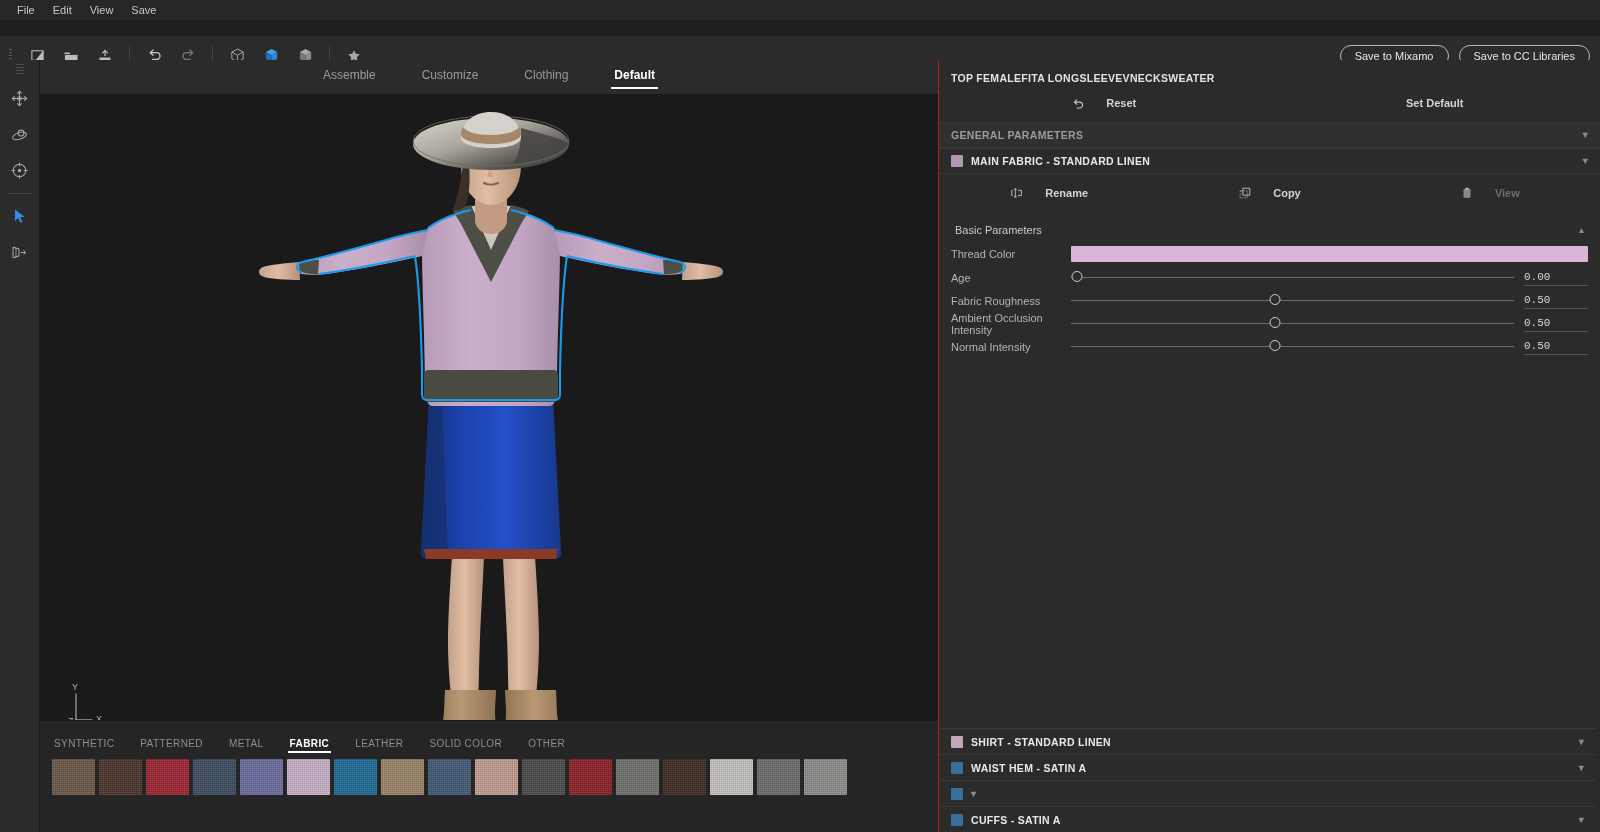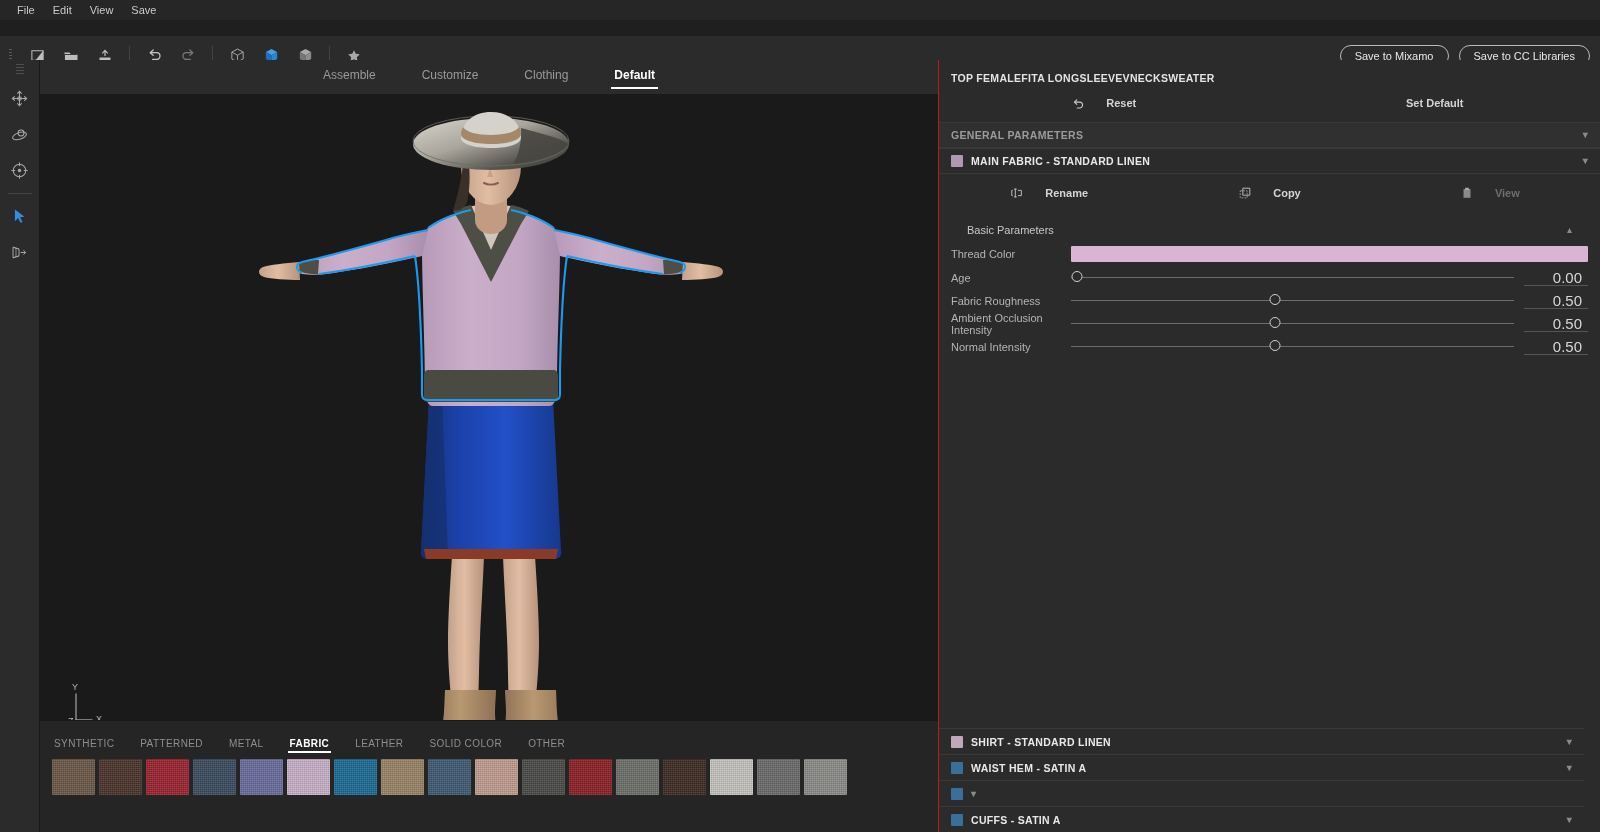--- a/index.html
+++ b/index.html
@@ -103,38 +103,38 @@
     border-top:1px solid #383838; border-bottom:1px solid #383838;
     font-size:10.5px; letter-spacing:0.3px; cursor:pointer; background:#2b2b2b;
   }
   .section-row .lbl { flex:1; }
   .section-general { color:#9b9b9b; font-weight:bold; background:#303030;}
   .section-mat { color:#e8e8e8; font-weight:bold; }
   .mat-chip { width:12px; height:12px; margin-right:8px; border-radius:1px; flex:none; }
   .chev { color:#8a8a8a; font-size:10px; line-height:10px; }
 
   .basic-head {
-    display:flex; align-items:center; height:24px; padding:0 28px;
+    display:flex; align-items:center; height:24px; padding:0 16px;
     font-size:11px; color:#c9c9c9; margin-top:6px;
   }
   .basic-head .lbl { flex:1; }
   .prm-row { display:flex; align-items:center; height:23px; padding:0 12px; }
   .prm-label { width:120px; font-size:11px; color:#b4b4b4; flex:none; }
   .prm-mid { flex:1; display:flex; align-items:center; position:relative; height:23px; }
   .color-bar { height:16px; width:100%; border-radius:1px; }
   .track { position:absolute; left:0; right:0; top:11px; height:1px; background:#6d6d6d; }
   .knob {
     position:absolute; top:5px; width:11px; height:11px; border-radius:50%;
     border:1.4px solid #d0d0d0; background:#2b2b2b; transform:translateX(-50%); cursor:pointer;
   }
   .prm-val {
-    width:64px; flex:none; text-align:right; font-size:15px; color:#d6d6d6;
-    border-bottom:1px solid #555; padding:0 6px 2px 0; margin-left:10px; height:17px; line-height:17px;
-  }
-  .mat-list { position:absolute; left:0; right:16px; bottom:0; }
+    width:64px; flex:none; text-align:left; font-size:11px; color:#d6d6d6;
+    border-bottom:1px solid #555; padding:0 6px 2px 0; margin-left:10px; height:17px; line-height:17px;font-family:Liberation Mono, monospace;
+  }
+  .mat-list { position:absolute; left:0; right:4px; bottom:0; }
   .mat-list .section-row { border-bottom:none; }
 </style>
 </head>
 <body>
 
 <div id="app">
 
   <div class="menubar">
     <div class="menu-item">File</div>
     <div class="menu-item">Edit</div>

